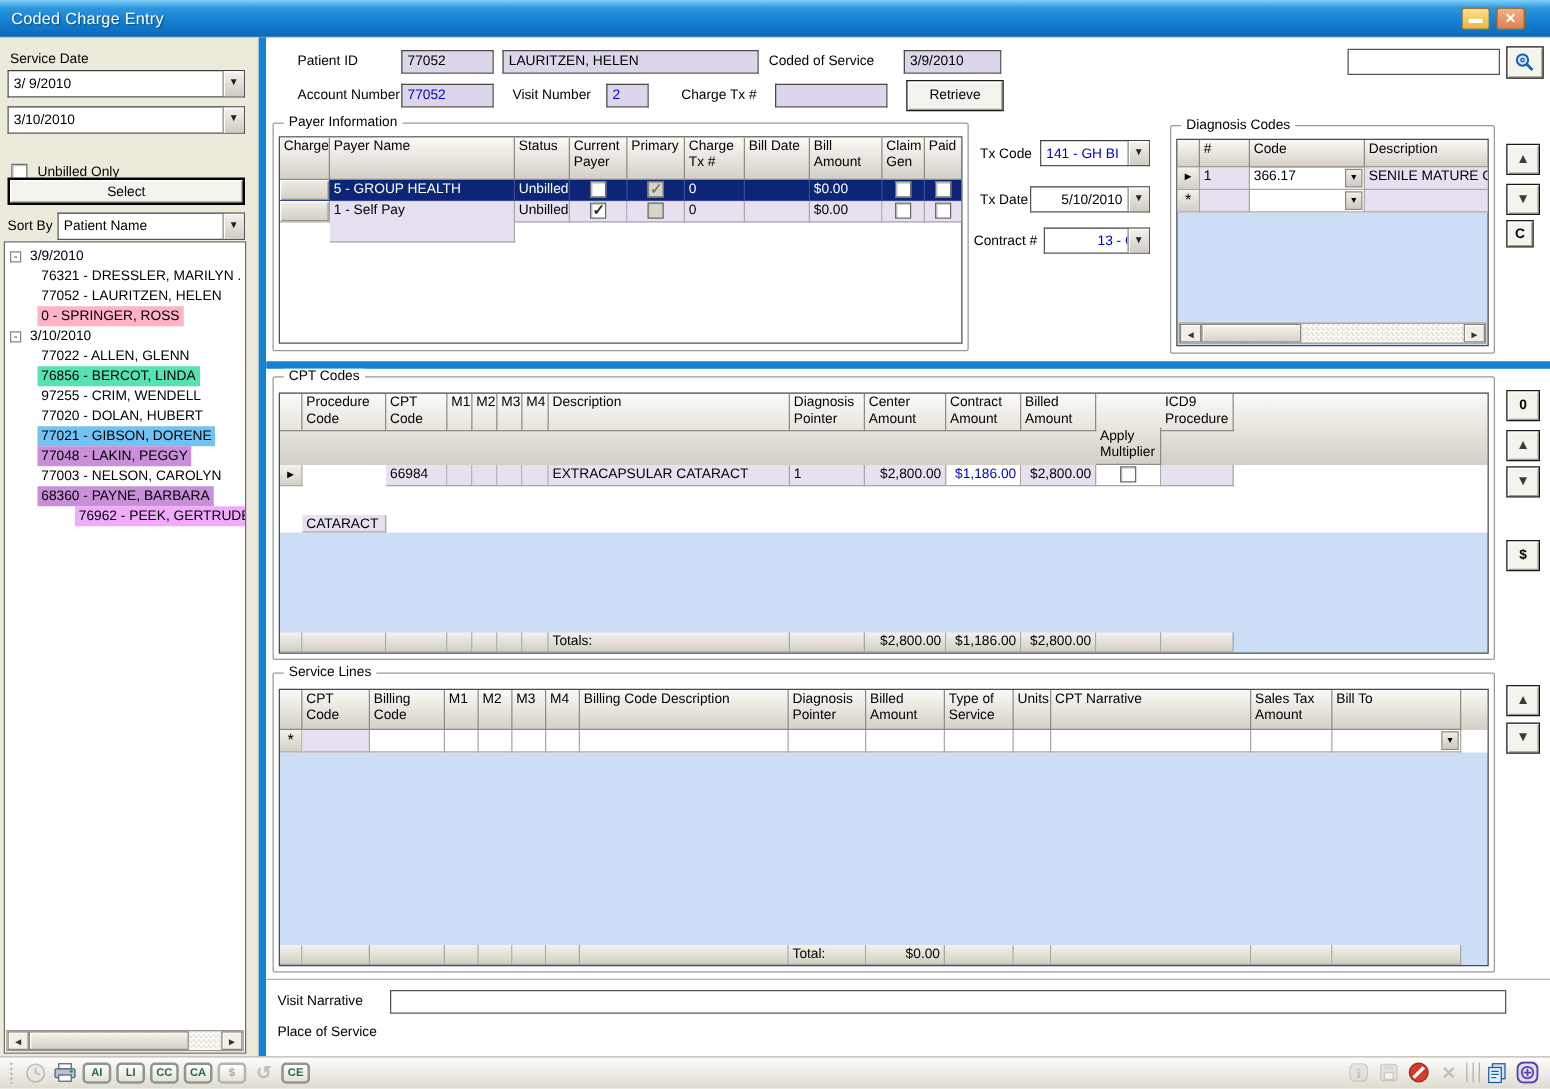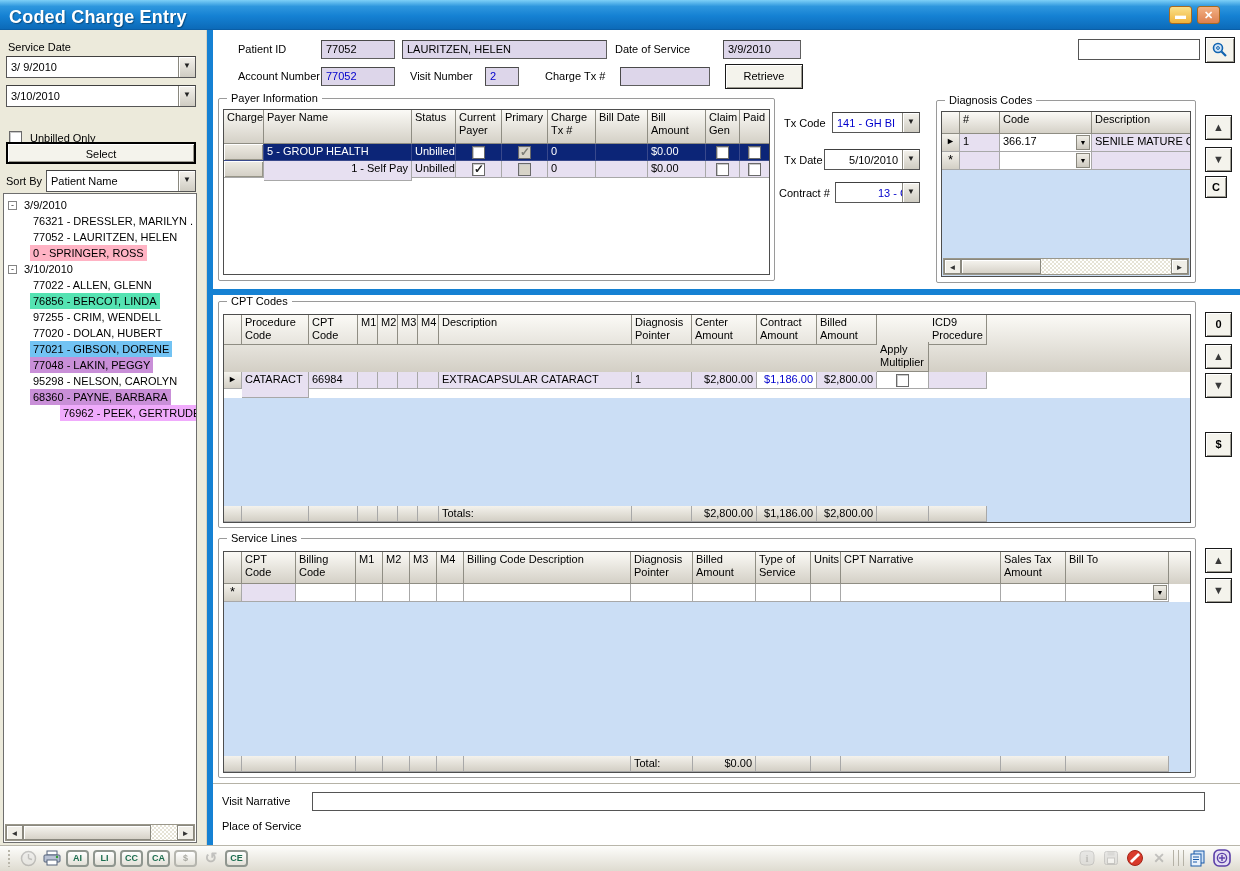--- a/index.html
+++ b/index.html
@@ -3,21 +3,21 @@
 <meta charset="utf-8">
 <style>
   * { margin:0; padding:0; box-sizing:border-box; }
   html,body { width:1240px; height:871px; font-family:"Liberation Sans",sans-serif; font-size:11px; color:#000; background:#fff; overflow:hidden; }
   .window { position:relative; width:1240px; height:871px; background:#fff; }
 
   
   .titlebar { position:absolute; left:0; top:0; width:1240px; height:30px;
     background:linear-gradient(180deg,#7ed0f7 0%,#2e97de 22%,#1581d3 55%,#0c6ab8 100%);
     border-bottom:1px solid #0a5ea6; }
-  .titlebar .title { position:absolute; left:9px; top:7px; color:#fff; font-weight:bold; font-size:18px; letter-spacing:.2px; text-shadow:1px 1px 1px rgba(0,0,0,.35); }
+  .titlebar .title { position:absolute; left:9px; top:7px; color:#fff; font-weight:normal; font-size:13px; letter-spacing:.2px; text-shadow:1px 1px 1px rgba(0,0,0,.35); }
   .winbtn { position:absolute; top:6px; width:23px; height:18px; border-radius:3px; border:1px solid #a96a1f; text-align:center; line-height:16px; color:#fff; font-weight:bold; font-size:11px; cursor:default; }
   .winbtn.min { right:48px; background:linear-gradient(#fbe18a,#efb33c); }
   .winbtn.close { right:20px; background:linear-gradient(#f3b183,#dd8050); }
 
   
   .sidebar { position:absolute; left:0; top:30px; width:207px; height:815px; background:#eceadb; border-right:1px solid #d6d3c2; }
   .vdivider { position:absolute; left:207px; top:30px; width:6px; height:815px; background:#1581d3; }
   .main { position:absolute; left:213px; top:30px; width:1027px; height:815px; background:#fff; }
   .statusbar { position:absolute; left:0; top:845px; width:1240px; height:26px; background:linear-gradient(#fdfdfb,#dedbd0); border-top:1px solid #b9b6aa; }
 
@@ -141,21 +141,21 @@
           <div class="tree-row patient">
             <span class="tree-label">77020 - DOLAN, HUBERT</span>
           </div>
           <div class="tree-row patient">
             <span class="tree-label" style="background: rgb(114, 195, 243);">77021 - GIBSON, DORENE</span>
           </div>
           <div class="tree-row patient">
             <span class="tree-label" style="background: rgb(201, 143, 216);">77048 - LAKIN, PEGGY</span>
           </div>
           <div class="tree-row patient">
-            <span class="tree-label">95298 - NELSON, CAROLYN</span>
+            <span class="tree-label">77003 - NELSON, CAROLYN</span>
           </div>
           <div class="tree-row patient">
             <span class="tree-label" style="background: rgb(201, 143, 216);">68360 - PAYNE, BARBARA</span>
           </div>
           <div class="tree-row patient">
             <span class="tree-label" style="background: #f0abfc; margin-left: 30px;">76962 - PEEK, GERTRUDE</span>
           </div>
         </div>
       <div class="sbar" style="left:1px;bottom:1px;width:190px;">
         <div class="sbtn">◄</div>
@@ -166,21 +166,21 @@
     </div>
   </aside>
 
   <div class="vdivider"></div>
 
   <main class="main">
 
     <div class="lbl" style="left:25px;top:13px;">Patient ID</div>
     <div class="field" style="left:108px;top:10px;width:74px;height:19px;">77052</div>
     <div class="field" style="left:189px;top:10px;width:205px;height:19px;">LAURITZEN, HELEN</div>
-    <div class="lbl" style="left:402px;top:13px;">Date of Service</div>
+    <div class="lbl" style="left:402px;top:13px;">Coded of Service</div>
     <div class="field" style="left:510px;top:10px;width:78px;height:19px;">3/9/2010</div>
 
     <div class="lbl" style="left:25px;top:40px;">Account Number</div>
     <div class="field blue" style="left:108px;top:37px;width:74px;height:19px;">77052</div>
     <div class="lbl" style="left:197px;top:40px;">Visit Number</div>
     <div class="field blue" style="left:272px;top:37px;width:34px;height:19px;">2</div>
     <div class="lbl" style="left:332px;top:40px;">Charge Tx #</div>
     <div class="field" style="left:407px;top:37px;width:90px;height:19px;"></div>
     <div class="btn" style="left:512px;top:34px;width:78px;height:25px;line-height:23px;">Retrieve</div>
 
@@ -216,21 +216,21 @@
               <div class="cell" style="text-align: center; width: 46px; height: 17px;"><span class="cb"></span></div>
               <div class="cell" style="text-align: center; width: 46px; height: 17px;"><span class="cb checked dis"></span></div>
               <div class="cell" style="width: 48px; height: 17px;">0</div>
               <div class="cell" style="width: 52px; height: 17px;"></div>
               <div class="cell" style="width: 58px; height: 17px;">$0.00</div>
               <div class="cell" style="text-align: center; width: 34px; height: 17px;"><span class="cb"></span></div>
               <div class="cell" style="text-align: center; width: 30px; height: 17px;"><span class="cb"></span></div>
             </div>
             <div class="grow">
               <div class="cell chargecell" style="width: 40px; height: 17px;"></div>
-              <div class="cell lav" style="width: 148px; height: 20px; text-align: right;">1 - Self Pay</div>
+              <div class="cell lav" style="width: 148px; height: 33px;">1 - Self Pay</div>
               <div class="cell lav" style="width: 44px; height: 17px;">Unbilled</div>
               <div class="cell lav" style="text-align: center; width: 46px; height: 17px;"><span class="cb checked"></span></div>
               <div class="cell lav" style="text-align: center; width: 46px; height: 17px;"><span class="cb dis"></span></div>
               <div class="cell lav" style="width: 48px; height: 17px;">0</div>
               <div class="cell lav" style="width: 52px; height: 17px;"></div>
               <div class="cell lav" style="width: 58px; height: 17px;">$0.00</div>
               <div class="cell lav" style="text-align: center; width: 34px; height: 17px;"><span class="cb"></span></div>
               <div class="cell lav" style="text-align: center; width: 30px; height: 17px;"><span class="cb"></span></div>
             </div>
           </div>
@@ -315,21 +315,21 @@
             <div class="cell" style="width: 60px; height: 30px;">Diagnosis Pointer</div>
             <div class="cell" style="width: 65px; height: 30px;">Center Amount</div>
             <div class="cell" style="width: 60px; height: 30px;">Contract Amount</div>
             <div class="cell" style="width: 60px; height: 30px;">Billed Amount</div>
             <div class="cell" style="width: 52px; height: 30px; margin-top: 27px;">Apply Multiplier</div>
             <div class="cell" style="width: 58px; height: 30px;">ICD9 Procedure</div>
           </div>
         <div id="cpt-rows">
             <div class="grow" style="background: rgb(255, 255, 255);">
               <div class="cell marker" style="width: 18px; height: 17px;">►</div>
-              <div class="cell lav" style="width: 67px; height: 26px;">CATARACT</div>
+              <div class="cell lav" style="width: 67px; height: 14px; margin-top: 40px;">CATARACT</div>
               <div class="cell lav" style="width: 49px; height: 17px;">66984</div>
               <div class="cell lav" style="width: 20px; height: 17px;"></div>
               <div class="cell lav" style="width: 20px; height: 17px;"></div>
               <div class="cell lav" style="width: 20px; height: 17px;"></div>
               <div class="cell lav" style="width: 21px; height: 17px;"></div>
               <div class="cell lav" style="width: 193px; height: 17px;">EXTRACAPSULAR CATARACT</div>
               <div class="cell lav" style="width: 60px; height: 17px;">1</div>
               <div class="cell lav amt" style="width: 65px; height: 17px;">$2,800.00</div>
               <div class="cell amt" style="width: 60px; height: 17px; color: rgb(0, 0, 204);">$1,186.00</div>
               <div class="cell lav amt" style="width: 60px; height: 17px;">$2,800.00</div>

